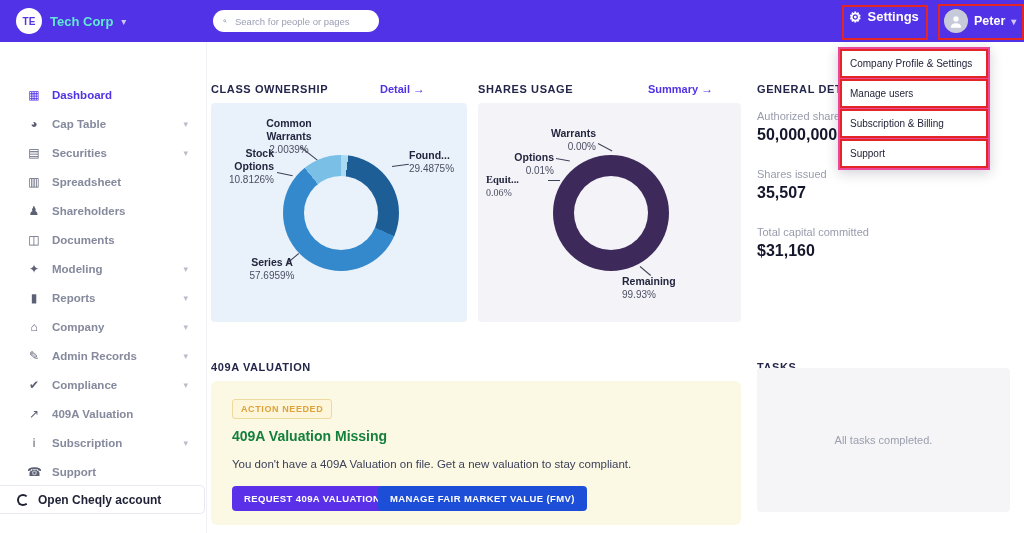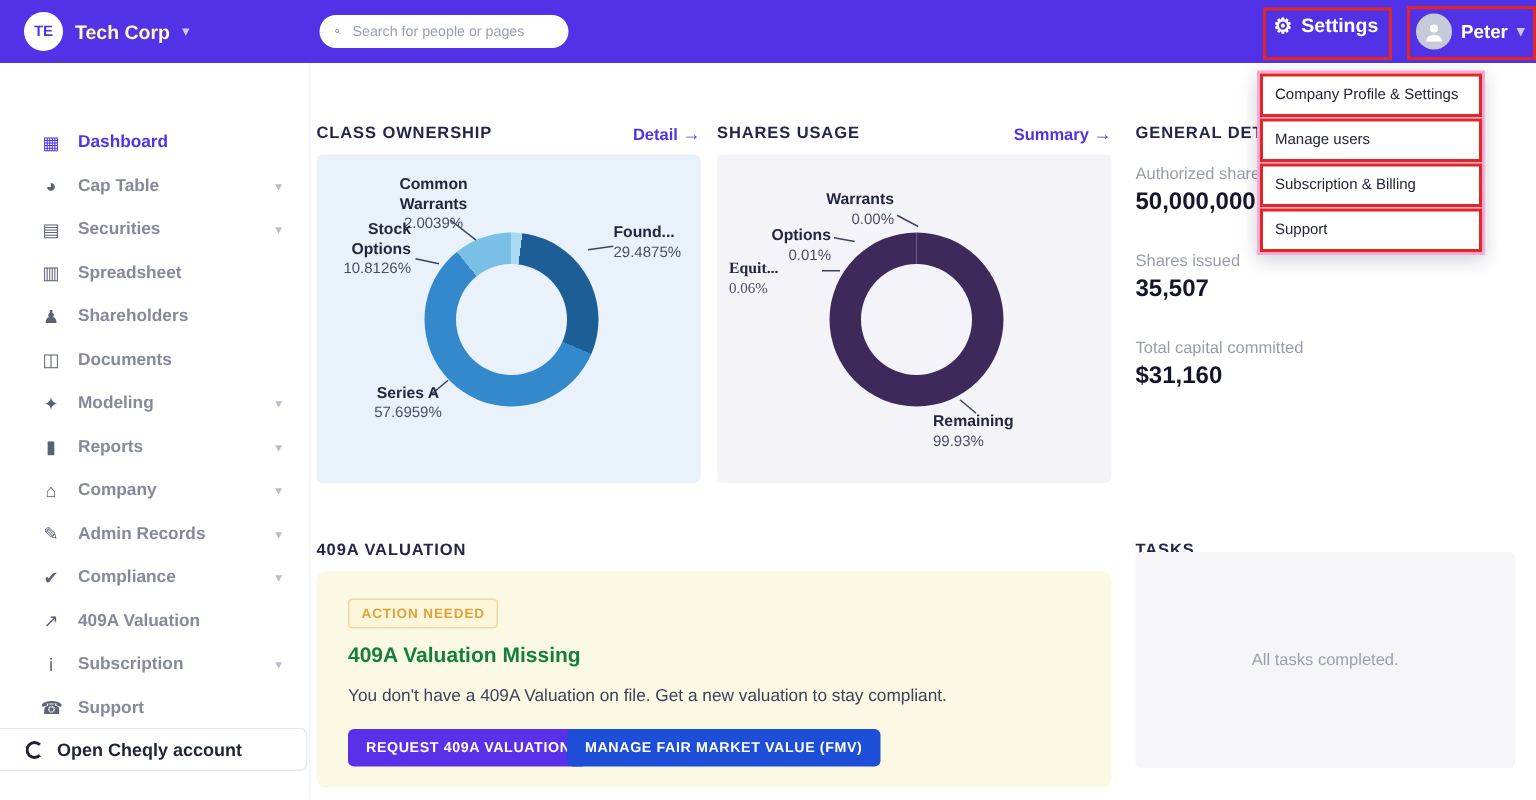--- a/index.html
+++ b/index.html
@@ -4,41 +4,41 @@
 <style>
   html,body{margin:0;padding:0;background:#fff;}
   .app{position:relative;width:1024px;height:533px;background:#fff;overflow:hidden;
        font-family:"Liberation Sans",sans-serif;}
 
   
   .topbar{position:absolute;left:0;top:0;width:1024px;height:42px;background:#5232e6;z-index:30;padding-left:48px;}
   .brand{position:absolute;left:16px;top:8px;display:flex;align-items:center;gap:8px;cursor:pointer;}
   .brand .ava{width:26px;height:26px;border-radius:50%;background:#fff;color:#5232e6;
               font-size:10px;font-weight:700;display:flex;align-items:center;justify-content:center;}
-  .brand .bname{color:#fef9c3;font-size:13px;font-weight:700;}
+  .brand .bname{color:#5eead4;font-size:13px;font-weight:700;}
   .chev{color:#cfc6f7;font-size:10px;}
   .search{position:absolute;left:213px;top:10px;width:166px;height:22px;background:#fff;border-radius:11px;
           display:flex;align-items:center;gap:6px;padding:0 10px;box-sizing:border-box;}
   .search input{border:0;outline:0;flex:1;font-size:9.5px;font-family:inherit;color:#444;background:transparent;}
   .search input::placeholder{color:#9aa0b5;}
   .settings-btn{position:absolute;left:849px;top:9px;display:flex;align-items:center;gap:6px;
                 color:#fff;font-size:13px;font-weight:600;cursor:pointer;}
   .settings-btn .gear{font-size:14px;line-height:1;}
   .user-menu{position:absolute;left:944px;top:9px;display:flex;align-items:center;gap:6px;
              color:#fff;font-size:12.5px;font-weight:600;cursor:pointer;}
   .user-menu .uava{width:24px;height:24px;border-radius:50%;background:#c7cbd9;display:flex;
                    align-items:center;justify-content:center;overflow:hidden;}
 
   
   .redbox{position:absolute;border:2px solid #e42525;z-index:60;pointer-events:none;}
   #rb-settings{left:842px;top:5px;width:82px;height:31px;}
   #rb-user{left:938px;top:4px;width:82px;height:32px;}
 
   
-  .dropdown{position:absolute;left:838px;top:47px;width:150px;background:#f9a8d4;z-index:40;
+  .dropdown{position:absolute;left:838px;top:47px;width:150px;background:#ec4899;z-index:40;
             box-shadow:0 3px 12px rgba(25,25,60,.2);padding:1px;}
   .dd-item{border:2px solid #e42525;margin:1px;padding:7px 8px;font-size:10px;color:#23253a;
            background:#fff;white-space:nowrap;cursor:pointer;}
 
   
   .sidebar{position:absolute;left:0;top:42px;width:206px;height:491px;background:#fff;
            border-right:1px solid #f1f1f6;z-index:10;}
   .nav{padding-top:38px;}
   .nav-item{display:flex;align-items:center;gap:11px;height:29px;padding:0 18px 0 27px;cursor:pointer;}
   .nav-icon{width:14px;font-size:12px;color:#5d6175;text-align:center;}
@@ -52,21 +52,21 @@
                border-right-color:transparent;box-sizing:border-box;}
   .sidebar-foot .flabel{font-size:12px;font-weight:700;color:#1f2236;}
 
   
   .sec-title{position:absolute;font-size:11px;font-weight:700;letter-spacing:.6px;color:#23264a;}
   #t-class{left:211px;top:83px;}
   #t-shares{left:478px;top:83px;}
   #t-general{left:757px;top:83px;}
   #t-409a{left:211px;top:361px;}
   #t-tasks{left:757px;top:361px;}
-  .sec-link{position:absolute;font-size:11px;font-weight:700;color:#5232e6;cursor:pointer;text-align:right;}
+  .sec-link{position:absolute;font-size:11px;font-weight:700;color:#5232e6;cursor:pointer;text-align:left;}
   #l-detail{left:380px;top:82px;width:87px;}
   #l-summary{left:648px;top:82px;width:93px;}
   .sec-link .arr{font-size:12px;}
 
   
   .panel{position:absolute;border-radius:4px;}
   #p-class{left:211px;top:103px;width:256px;height:219px;background:#e9f2fa;}
   #p-shares{left:478px;top:103px;width:263px;height:219px;background:#f4f4f8;}
   #p-tasks{left:757px;top:368px;width:253px;height:144px;background:#f5f5f8;
            display:flex;align-items:center;justify-content:center;}

